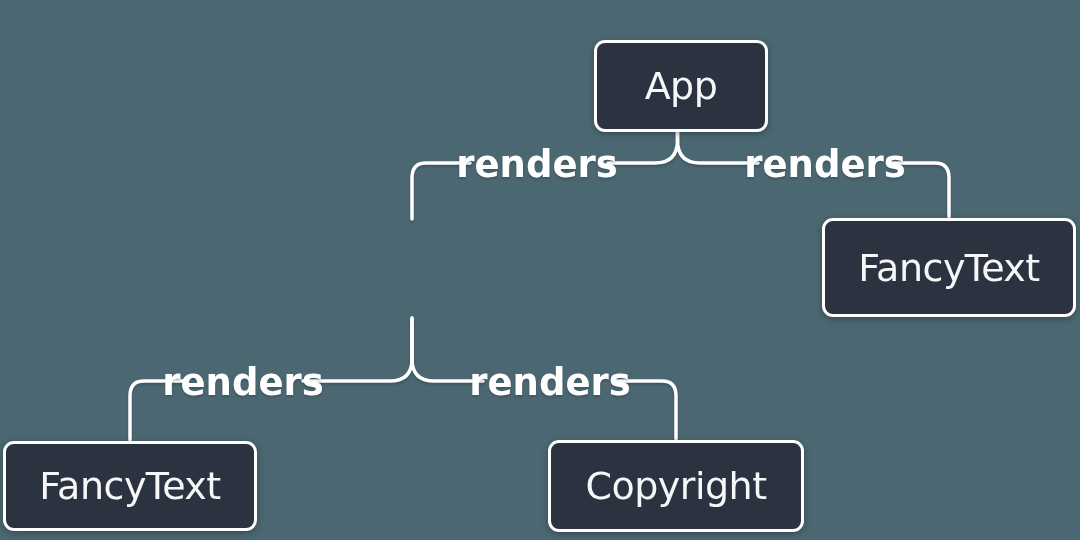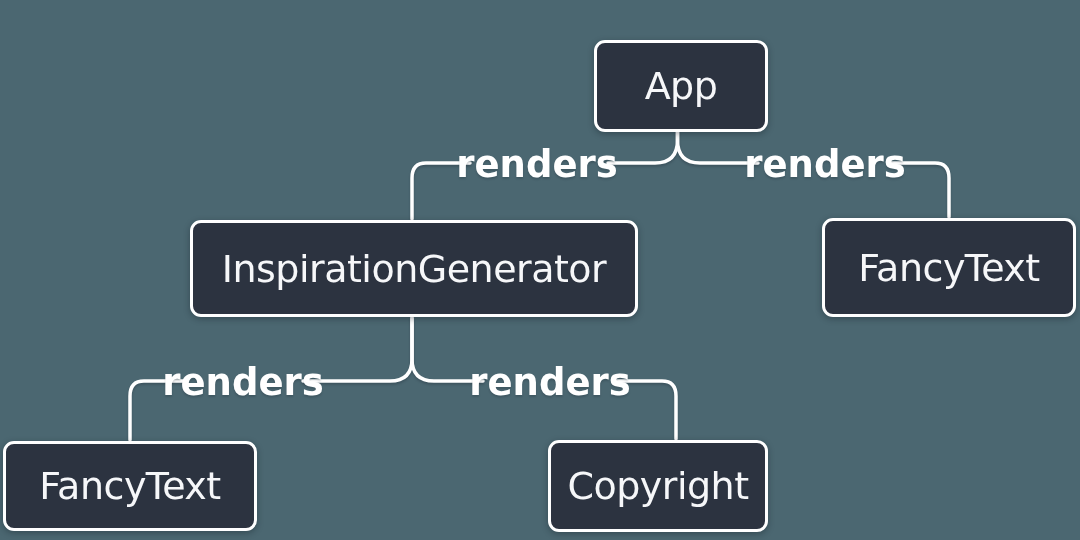--- a/index.html
+++ b/index.html
@@ -49,21 +49,21 @@
     color: #F6F7F9;
     font-size: 38px;
     line-height: 1;
     white-space: nowrap;
     letter-spacing: -0.5px;
   }
   #node-app                  { left: 594px; top: 5px;   width: 174px; height: 92px; margin-top: 35px; }
   #node-inspiration-generator{ left: 190px; top: 220px; width: 448px; height: 97px; }
   #node-fancy-text-right     { left: 822px; top: 218px; width: 254px; height: 99px; }
   #node-fancy-text-left      { left: 3px;   top: 441px; width: 254px; height: 90px; }
-  #node-copyright            { left: 548px; top: 440px; width: 220px; height: 92px; }
+  #node-copyright            { left: 548px; top: 440px; width: 256px; height: 92px; }
 
   .edge-label {
     position: absolute;
     transform: translate(-50%, -50%);
     color: #FFFFFF;
     font-size: 37px;
     font-weight: bold;
     line-height: 1;
     white-space: nowrap;
     text-shadow: 0 2px 2px rgba(20, 28, 38, 0.2);
@@ -90,23 +90,20 @@
     <path d="M 184 381 L 144 381 Q 130 381 130 396 L 130 440"></path>
 
     <path d="M 412 318 L 412 359 Q 412 381 434 381 L 483 381"></path>
     <path d="M 617 381 L 662 381 Q 676 381 676 396 L 676 439"></path>
   </svg>
 
   <div class="node" id="node-app">
     <span class="node-label">App</span>
   </div>
 
-  <div class="node" id="node-inspiration-generator">
-    <span class="node-label">InspirationGenerator</span>
-  </div>
 
   <div class="node" id="node-fancy-text-right">
     <span class="node-label">FancyText</span>
   </div>
 
   <div class="node" id="node-fancy-text-left">
     <span class="node-label">FancyText</span>
   </div>
 
   <div class="node" id="node-copyright">

